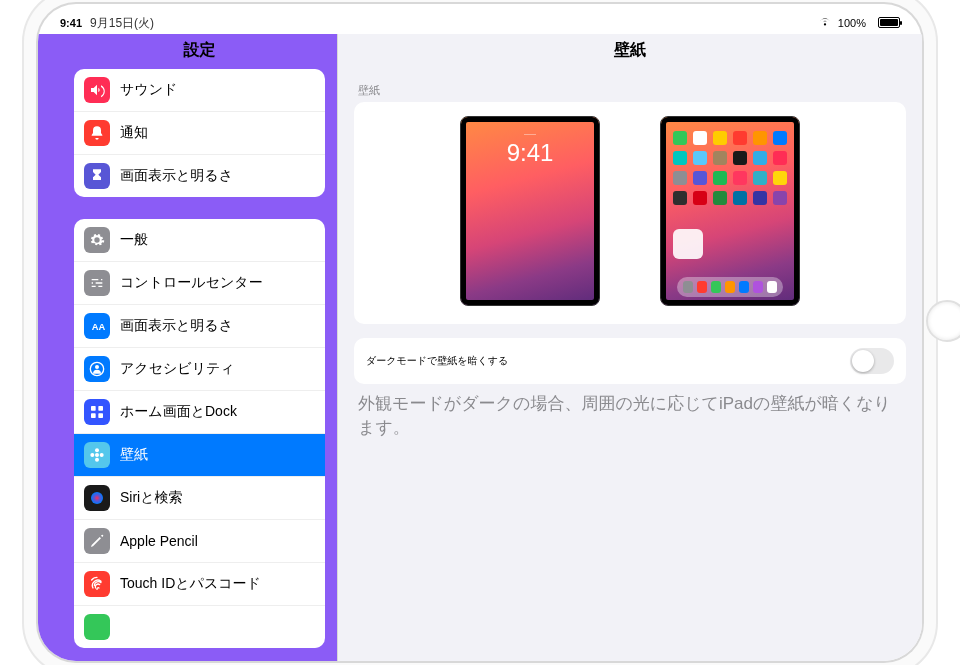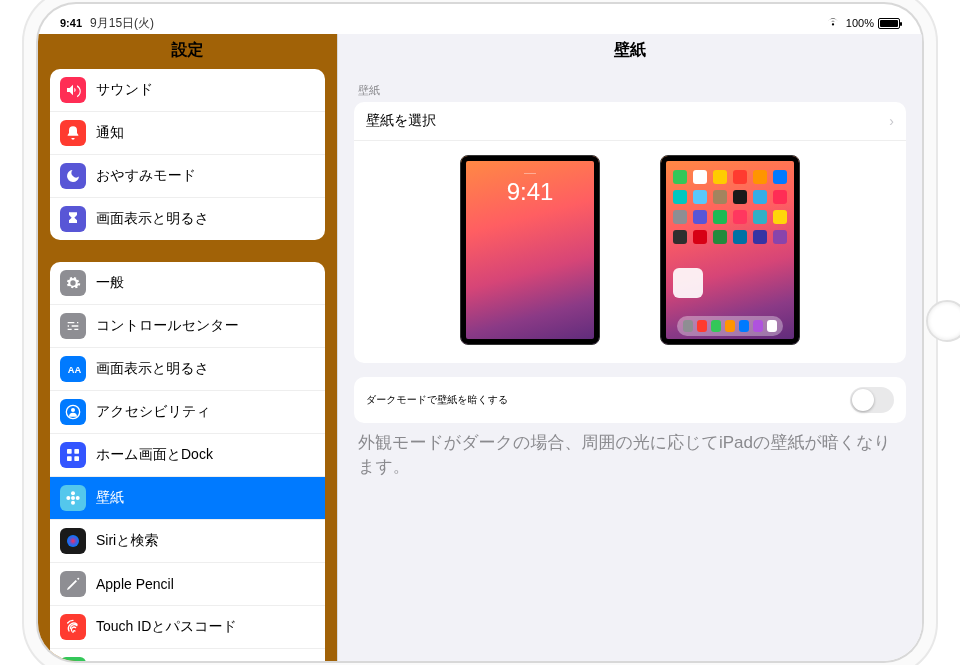--- a/index.html
+++ b/index.html
@@ -7,27 +7,27 @@
     
     .frame { position:absolute; left:38px; top:4px; width:884px; height:657px; background:#fff; border-radius:38px; box-shadow:0 0 0 2px #d8d8d8,0 0 0 14px #fafafa,0 0 0 16px #e8e8e8; overflow:hidden; }
     .home-btn { position:absolute; right:-8px; top:300px; width:42px; height:42px; border-radius:50%; background:#fff; border:2px solid #e0e0e0; box-shadow:inset 0 0 4px rgba(0,0,0,.1); }
     .side-btn { position:absolute; left:24px; top:300px; width:4px; height:30px; background:#ccc; border-radius:2px; }
     
     .status { position:absolute; top:10px; left:0; right:0; height:18px; font-size:11px; color:#000; display:flex; align-items:center; padding:0 22px; }
     .status .time { font-weight:600; margin-right:8px; }
     .status .date { font-size:12px; color:#333; }
     .status .spacer { flex:1; }
     .status .wifi-icon svg { width:14px; height:10px; }
-    .status .bat { display:flex; align-items:center; gap:4px; margin-left:6px; }
+    .status .bat { display:flex; gap:12px; margin-left:6px; }
     .status .bat-shell { width:22px; height:11px; border:1px solid #000; border-radius:2px; position:relative; }
     .status .bat-shell::after{content:"";position:absolute;right:-3px;top:3px;width:2px;height:4px;background:#000;border-radius:1px;}
     .status .bat-fill { position:absolute; left:1px; top:1px; bottom:1px; width:18px; background:#000; border-radius:1px;}
     
     .app { position:absolute; top:30px; left:0; right:0; bottom:0; display:flex; background:#f2f2f7; }
-    .sidebar { width:300px; background:#a16207; border-right:1px solid #d8d8d8; display:flex; flex-direction:column; }
+    .sidebar { width:300px; background:#8b5cf6; border-right:1px solid #d8d8d8; display:flex; flex-direction:column;padding-left:24px; }
     .sb-title { text-align:center; font-weight:600; font-size:16px; padding:6px 0 8px; color:#000; }
     .sb-scroll { flex:1; overflow-y:auto; padding:0 12px; }
     .group { background:#fff; border-radius:10px; margin-bottom:22px; overflow:hidden; }
     .row { display:flex; align-items:center; padding:8px 10px; border-bottom:1px solid #eee; cursor:pointer; }
     .row:last-child { border-bottom:none; }
     .row.sel { background:#007aff; }
     .row.sel .lbl { color:#fff; }
     .ico { width:26px; height:26px; border-radius:6px; margin-right:10px; display:flex; align-items:center; justify-content:center; flex-shrink:0; }
     .ico svg { width:16px; height:16px; fill:#fff; }
     .lbl { font-size:14px; color:#000; }
@@ -99,28 +99,20 @@
               <div class="ico" style="background: rgb(255, 59, 48);">
                 <svg viewBox="0 0 24 24">
                   <path d="M12 2a6 6 0 00-6 6v4l-2 3v1h16v-1l-2-3V8a6 6 0 00-6-6zm0 20a2.5 2.5 0 002.5-2.5h-5A2.5 2.5 0 0012 22z"></path>
                 </svg>
               </div>
               <span class="lbl">通知</span>
             </div>
             <div class="row">
               <div class="ico" style="background: rgb(88, 86, 214);">
                 <svg viewBox="0 0 24 24">
-                  <path d="M21 12.8A9 9 0 1111.2 3a7 7 0 009.8 9.8z"></path>
-                </svg>
-              </div>
-              <span class="lbl">おやすみモード</span>
-            </div>
-            <div class="row">
-              <div class="ico" style="background: rgb(88, 86, 214);">
-                <svg viewBox="0 0 24 24">
                   <path d="M6 2h12v4l-4 4 4 4v4H6v-4l4-4-4-4V2z"></path>
                 </svg>
               </div>
               <span class="lbl">画面表示と明るさ</span>
             </div>
           </div>
           <div class="group">
             <div class="row">
               <div class="ico" style="background: rgb(142, 142, 147);">
                 <svg viewBox="0 0 24 24">
@@ -214,24 +206,20 @@
             </div>
           </div>
         </div>
     </div>
 
     <div class="main">
       <div class="m-title">壁紙</div>
       <div class="m-body">
         <div class="sect-h">壁紙</div>
         <div class="card">
-          <div class="crow">
-            <span class="txt">壁紙を選択</span>
-            <span class="chev">›</span>
-          </div>
           <div class="previews">
             <div class="ipad-prev lock">
               <div class="clock-date">——</div>
               <div class="clock">9:41</div>
             </div>
             <div class="ipad-prev home">
               <div class="grid" id="home-grid">
                   <div class="a" style="background: rgb(52, 199, 89);"></div>
                   <div class="a" style="background: rgb(255, 255, 255);"></div>
                   <div class="a" style="background: rgb(255, 204, 0);"></div>

